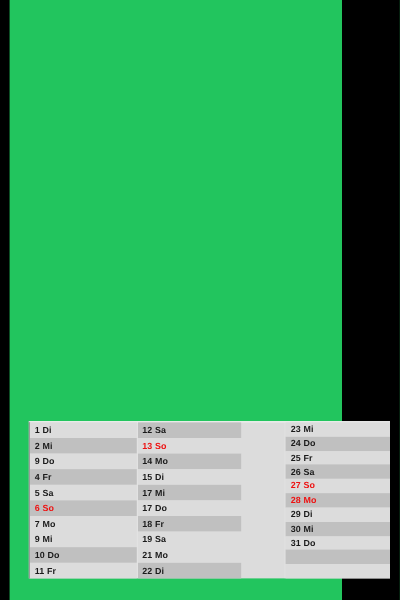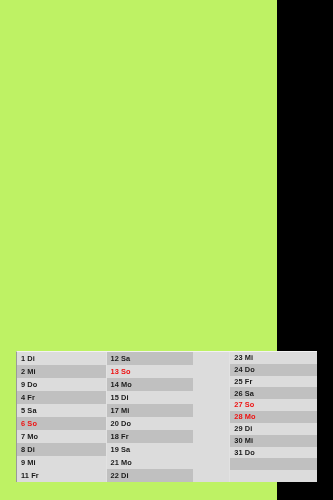--- a/index.html
+++ b/index.html
@@ -11,25 +11,25 @@
   body {
     width: 333px;
     height: 500px;
     position: relative;
     overflow: hidden;
     font-family: "Liberation Sans", sans-serif;
   }
 
   #page-root {
     position: absolute;
-    left: 0;
+    left: 8px;
     top: 0;
     width: 277px;
     height: 500px;
-    background: #bef264;
+    background: #22c55e;
   }
 
   
   .calendar-table {
     position: absolute;
     left: 16px;
     top: 351px;
     width: 301px;
     height: 131px;
     background: #dcdcdc;
@@ -88,31 +88,31 @@
   <div class="calendar-table" id="calendar-table">
 
   <div class="cal-column col-0">
         <div class="cal-cell shade-light">1 Di</div>
         <div class="cal-cell shade-dark">2 Mi</div>
         <div class="cal-cell shade-light">9 Do</div>
         <div class="cal-cell shade-dark">4 Fr</div>
         <div class="cal-cell shade-light">5 Sa</div>
         <div class="cal-cell shade-dark holiday">6 So</div>
         <div class="cal-cell shade-light">7 Mo</div>
-        <div class="cal-cell shade-dark">8 Di</div>
         <div class="cal-cell shade-light">9 Mi</div>
+        <div class="cal-cell shade-dark">10 Do</div>
         <div class="cal-cell shade-light">11 Fr</div>
       </div>
       <div class="cal-column col-1">
         <div class="cal-cell shade-dark">12 Sa</div>
         <div class="cal-cell shade-light holiday">13 So</div>
         <div class="cal-cell shade-dark">14 Mo</div>
         <div class="cal-cell shade-light">15 Di</div>
         <div class="cal-cell shade-dark">17 Mi</div>
-        <div class="cal-cell shade-light">20 Do</div>
+        <div class="cal-cell shade-light">17 Do</div>
         <div class="cal-cell shade-dark">18 Fr</div>
         <div class="cal-cell shade-light">19 Sa</div>
         <div class="cal-cell shade-light">21 Mo</div>
         <div class="cal-cell shade-dark">22 Di</div>
       </div>
       <div class="cal-column col-2">
         <div class="cal-cell shade-light">23 Mi</div>
         <div class="cal-cell shade-dark">24 Do</div>
         <div class="cal-cell shade-light">25 Fr</div>
         <div class="cal-cell shade-dark">26 Sa</div>

